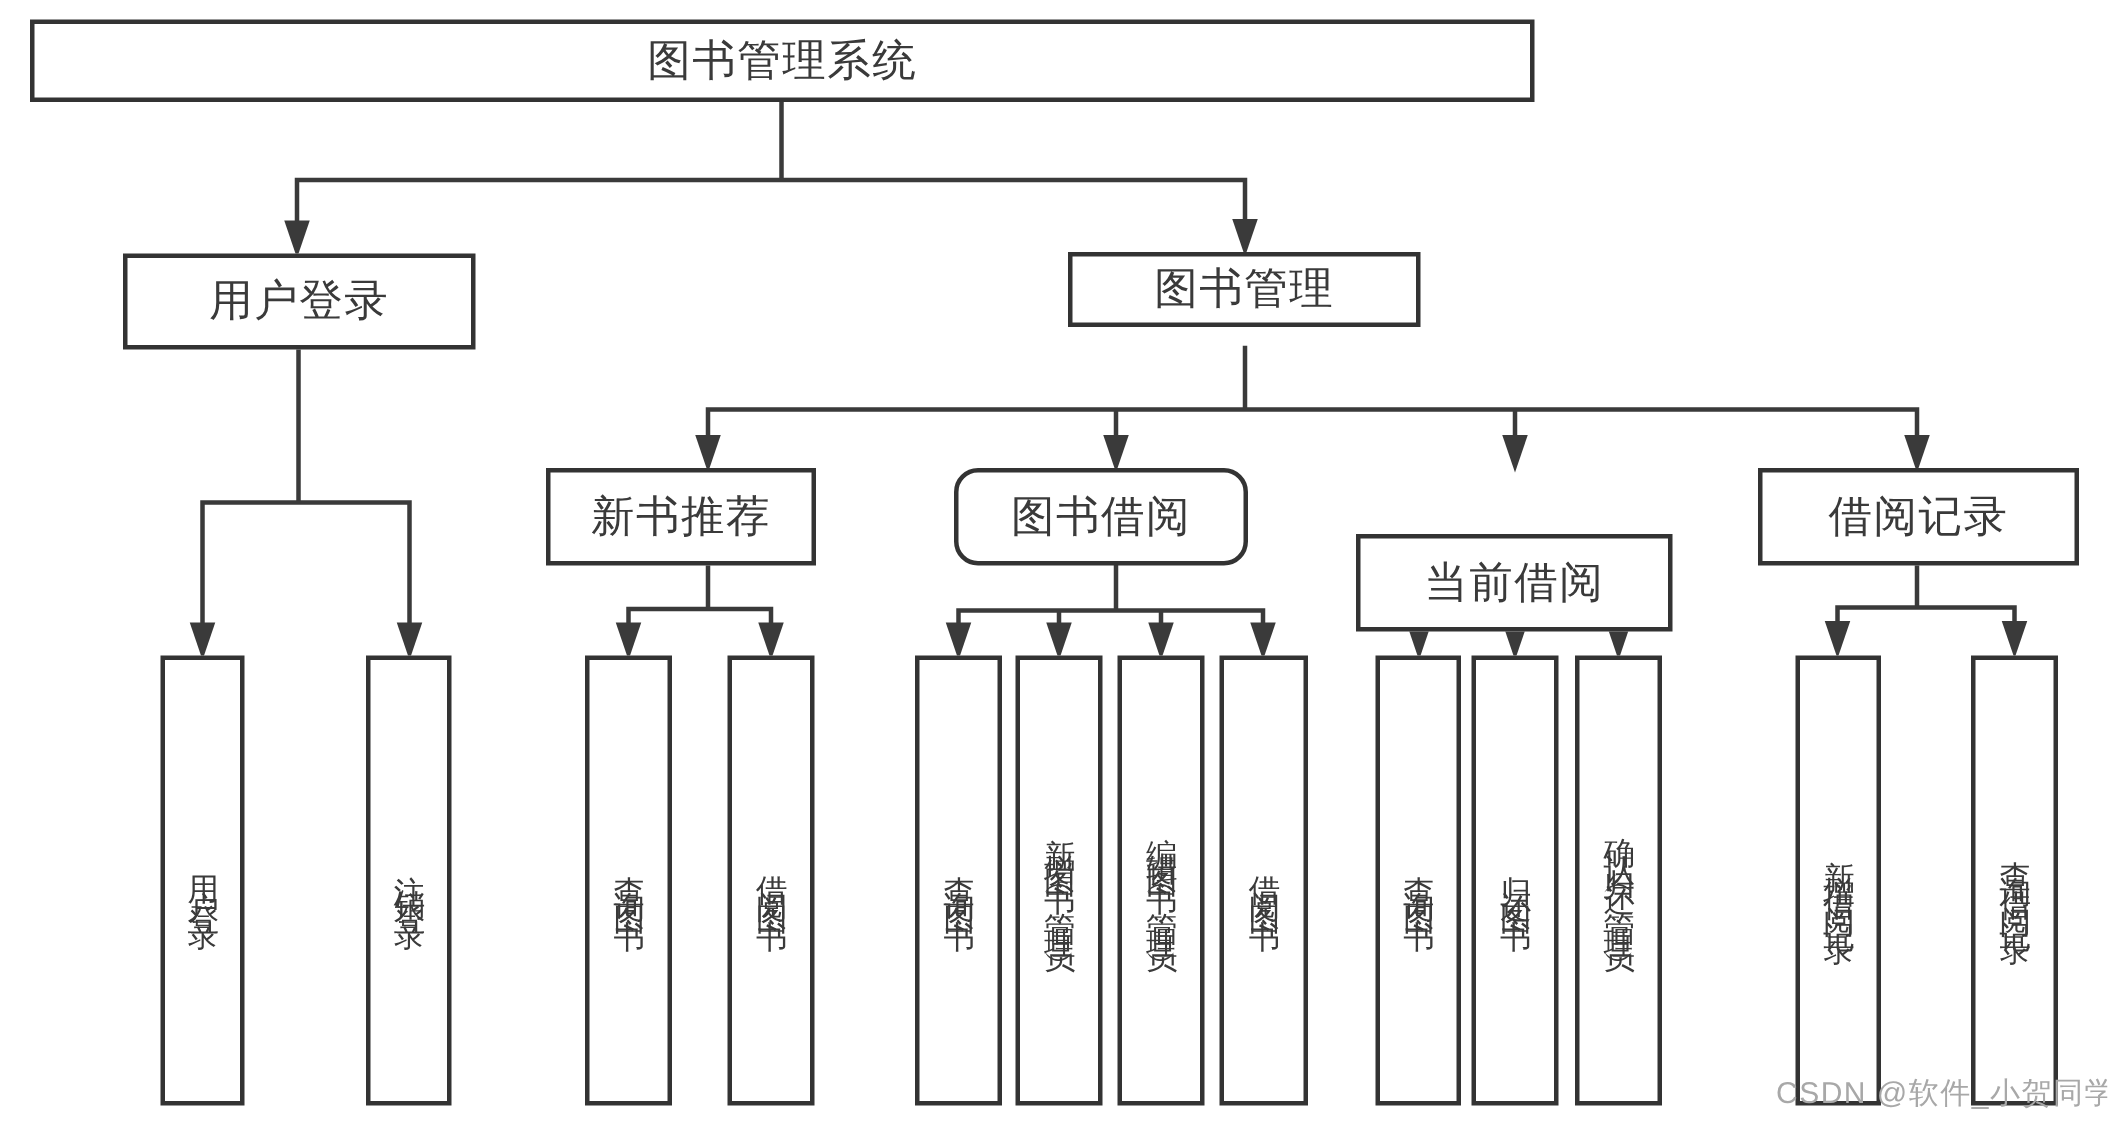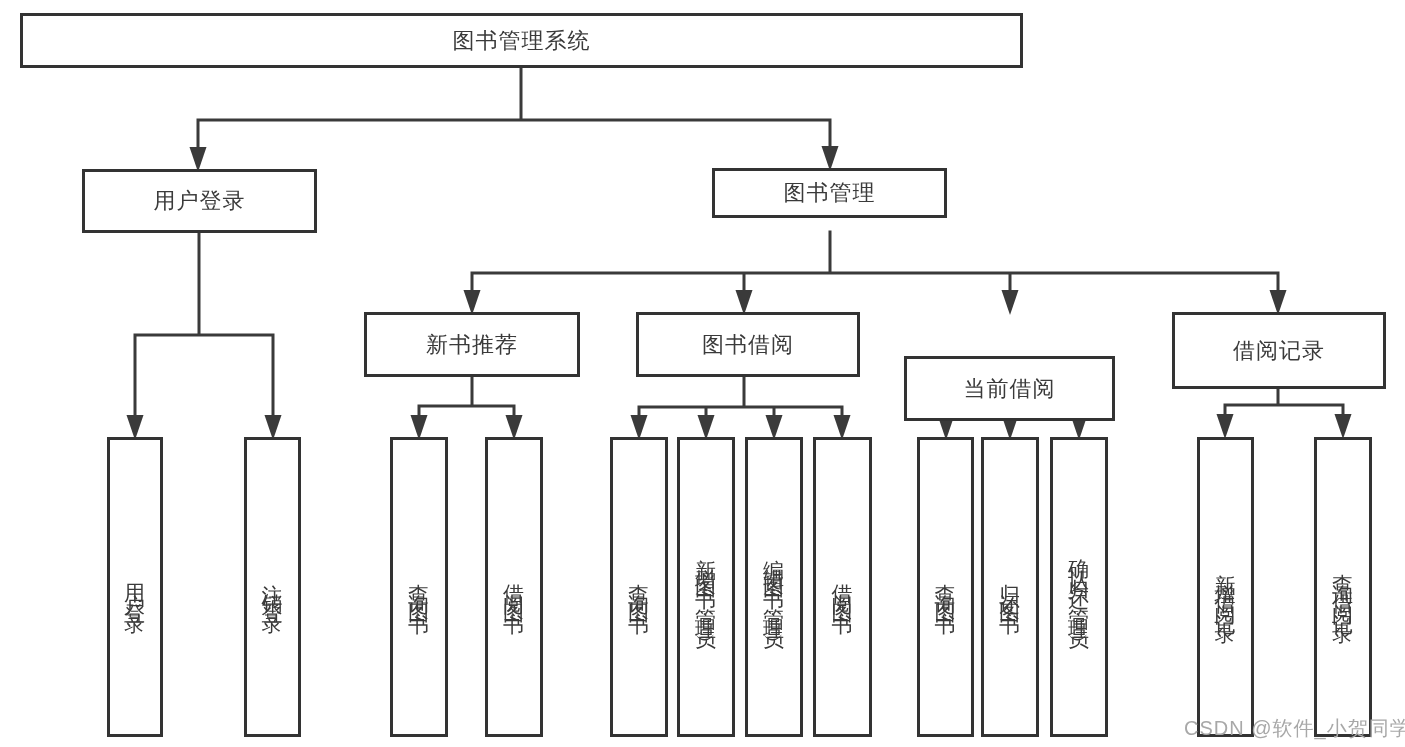--- a/index.html
+++ b/index.html
@@ -30,21 +30,21 @@
     position: absolute;
     box-sizing: border-box;
     background: #ffffff;
     border: 3px solid var(--border, #333333);
     display: flex;
     align-items: center;
     justify-content: center;
     z-index: 1;
   }
   .hbox .lbl {
-    font-size: 22px;
+    font-size: 29px;
     color: var(--text, #3a3a3a);
     letter-spacing: 1px;
     white-space: nowrap;
   }
   .vbox {
     position: absolute;
     box-sizing: border-box;
     background: #ffffff;
     border: 3px solid var(--border, #333333);
     display: flex;
@@ -125,30 +125,30 @@
     <span class="lbl">图书管理系统</span>
   </div>
 
   <div class="hbox" style="left:82px; top:169px; width:235px; height:64px;">
     <span class="lbl">用户登录</span>
   </div>
   <div class="hbox" style="left:712px; top:168px; width:235px; height:50px;">
     <span class="lbl">图书管理</span>
   </div>
 
-  <div class="hbox" style="left:364px; top:312px; width:216px; height:65px;">
+  <div class="hbox" style="left:364px; top:312px; width:180px; height:65px;">
     <span class="lbl">新书推荐</span>
   </div>
-  <div class="hbox" style="left:636px; top:312px; width:224px; height:65px;">
+  <div class="hbox" style="left:636px; top:312px; width:196px; height:65px;border-radius:16px;">
     <span class="lbl">图书借阅</span>
   </div>
   <div class="hbox" style="left:904px; top:312px; width:211px; height:65px;margin-top:44px;">
     <span class="lbl">当前借阅</span>
   </div>
-  <div class="hbox" style="left:1172px; top:312px; width:214px; height:77px;">
+  <div class="hbox" style="left:1172px; top:312px; width:214px; height:65px;">
     <span class="lbl">借阅记录</span>
   </div>
 
   <div class="vbox" style="left:107px; top:437px; width:56px; height:300px;">
     <span class="vlbl">用户登录</span>
   </div>
   <div class="vbox" style="left:244px; top:437px; width:57px; height:300px;">
     <span class="vlbl">注销登录</span>
   </div>
 

